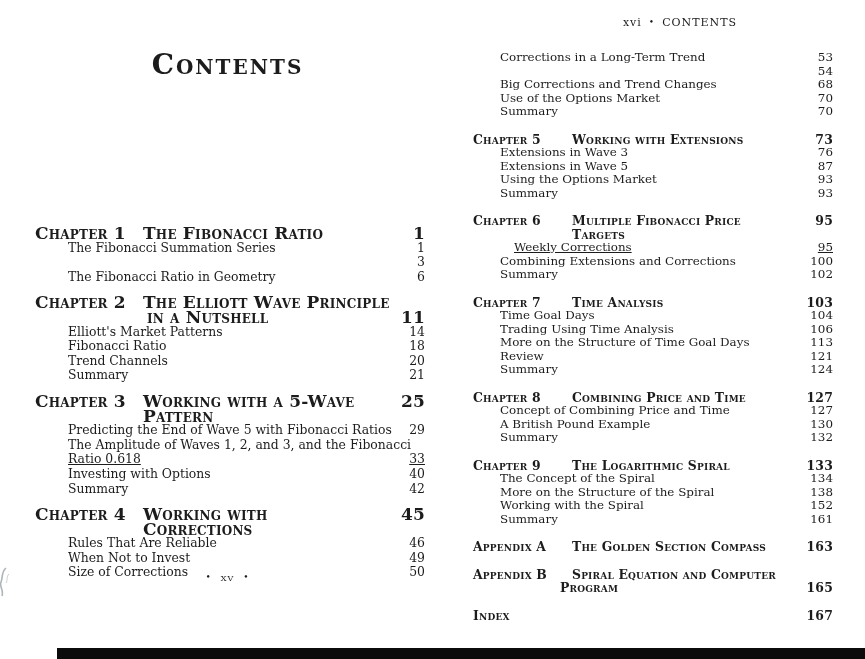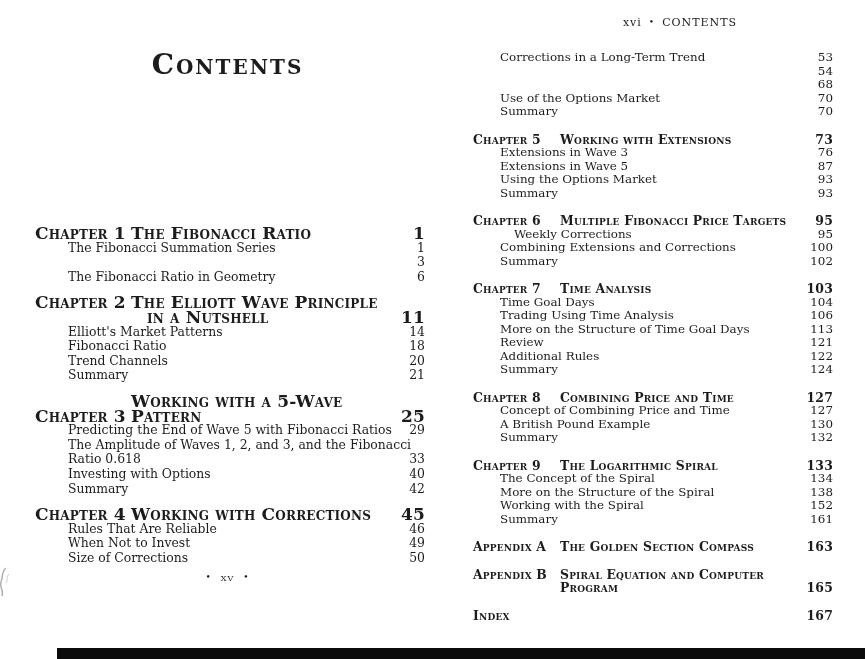--- a/index.html
+++ b/index.html
@@ -30,34 +30,35 @@
   }
   .running-head .dot { margin: 0 7px; font-size: 9px; vertical-align: 1px; }
   .toc { position: absolute; }
   .toc.left  { left: 35px;  top: 226px; width: 390px; font-size: 12.4px; }
   .toc.right { left: 473px; top: 51px;  width: 360px; font-size: 11.9px; }
   .toc.left  .toc-block { margin-bottom: 11px; }
   .toc.right .toc-block { margin-bottom: 14px; }
   .toc.left  .toc-block > div { line-height: 14.6px; }
   .toc.right .toc-block > div { line-height: 13.5px; }
   .chap-line {
-    display: flex; align-items: flex-end;
+    display: flex; align-items: flex-start;
     font-variant: small-caps; font-weight: 700;
     letter-spacing: 0.2px;
+    gap: 12px;
   }
   .toc.left  .chap-line { font-size: 17px; }
   .toc.right .chap-line { font-size: 12.4px; }
   .toc.left  .chap-label { width: 96px; flex: none; }
   .toc.right .chap-label { width: 87px; flex: none; }
   .toc.left  .chap-line2 { padding-left: 112px; }
   .toc.right .chap-line2 { padding-left: 87px; }
   .toc-item { display: flex; align-items: flex-end; }
   .toc.left  .toc-item { padding-left: 33px; }
   .toc.right .toc-item { padding-left: 27px; }
-  .toc-item.indent2 { padding-left: 47px; }
+  .toc-item.indent2 { padding-left: 47px; text-decoration: underline; }
   .toc.right .toc-item.indent2 { padding-left: 41px; }
   .pnum { margin-left: auto; padding-left: 10px; white-space: nowrap; }
   .page-folio {
     position: absolute; left: 0; top: 570px; width: 455px;
     text-align: center;
     font-weight: 400;
     font-variant: small-caps;
     font-size: 12px;
     letter-spacing: 1px;
   }
@@ -180,20 +181,21 @@
     <div class="toc right" id="right-toc">
         <div class="toc-block">
           <div class="toc-item">
             <span class="item-text">Corrections in a Long-Term Trend</span>
             <span class="pnum">53</span>
           </div>
           <div class="toc-item">
             <span class="pnum">54</span>
           </div>
           <div class="toc-item">
+            <span class="item-text">Big Corrections and Trend Changes</span>
             <span class="pnum">68</span>
           </div>
           <div class="toc-item">
             <span class="item-text">Use of the Options Market</span>
             <span class="pnum">70</span>
           </div>
           <div class="toc-item">
             <span class="item-text">Summary</span>
             <span class="pnum">70</span>
           </div>
@@ -254,24 +256,20 @@
             <span class="item-text">Trading Using Time Analysis</span>
             <span class="pnum">106</span>
           </div>
           <div class="toc-item">
             <span class="item-text">More on the Structure of Time Goal Days</span>
             <span class="pnum">113</span>
           </div>
           <div class="toc-item">
             <span class="item-text">Review</span>
             <span class="pnum">121</span>
-          </div>
-          <div class="toc-item">
-            <span class="item-text">Additional Rules</span>
-            <span class="pnum">122</span>
           </div>
           <div class="toc-item">
             <span class="item-text">Summary</span>
             <span class="pnum">124</span>
           </div>
         </div>
         <div class="toc-block">
           <div class="chap-line">
             <span class="chap-label">Chapter 8</span>
             <span class="chap-title">Combining Price and Time</span>

